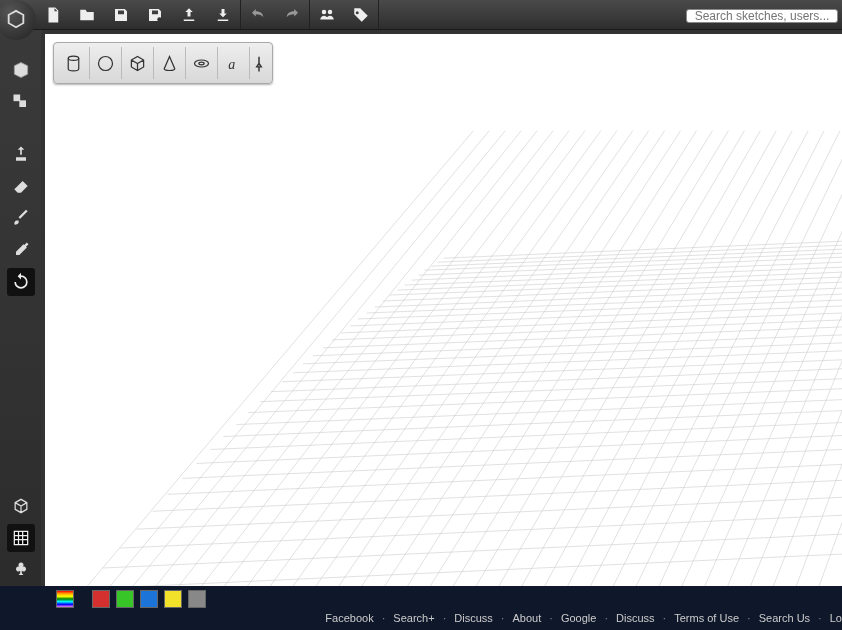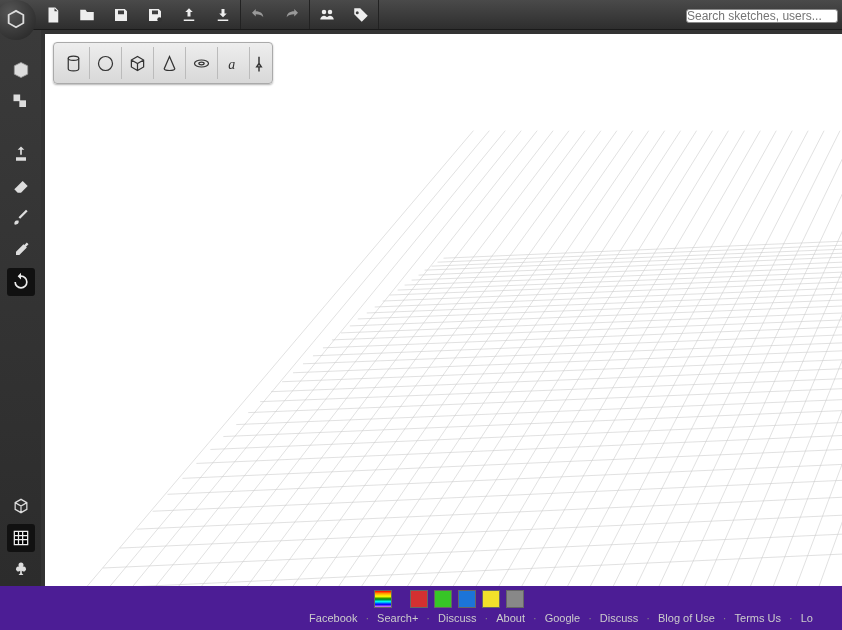--- a/index.html
+++ b/index.html
@@ -4,35 +4,35 @@
 <style>
 * { margin: 0; padding: 0; box-sizing: border-box; }
 body { font-family: Arial, sans-serif; background: #3a3a3a; width: 842px; height: 630px; overflow: hidden; position: relative; }
 .topbar { height: 30px; background: linear-gradient(#4a4a4a, #2e2e2e); display: flex; align-items: center; border-bottom: 1px solid #1a1a1a; }
 .topbar-logo { width: 40px; height: 40px; margin-top: 10px; background: radial-gradient(circle at 35% 30%, #555, #222); border-radius: 50%; position: relative; z-index: 10; margin-left: -4px; }
 .topbar-logo svg { width: 22px; height: 22px; position: absolute; top: 8px; left: 9px; }
 .topbar-group { display: flex; align-items: center; border-right: 1px solid #222; height: 100%; }
 .topbar-btn { width: 34px; height: 30px; display: flex; align-items: center; justify-content: center; cursor: pointer; }
 .topbar-btn svg { width: 18px; height: 18px; }
 .search { margin-left: auto; margin-right: 4px; }
-.search input { height: 14px; width: 152px; padding: 0 0; border: 1px solid #888; border-radius: 3px; font-size: 12px; background: #fff; }
+.search input { height: 14px; width: 152px; padding: 0 0; border: 1px solid #888; border-radius: 3px; font-size: 12px; background: #fff; text-align: center; }
 .main { display: flex; height: 556px; }
 .sidebar { width: 41px; background: linear-gradient(#3a3a3a, #2c2c2c); display: flex; flex-direction: column; align-items: center; padding-top: 24px; }
 .sidebar-btn { width: 28px; height: 28px; display: flex; align-items: center; justify-content: center; cursor: pointer; margin: 2px 0; border-radius: 3px; }
 .sidebar-btn.active { background: #111; }
 .sidebar-btn svg { width: 20px; height: 20px; }
 .sidebar-gap { height: 20px; }
 .sidebar-flex { flex: 1; }
 .canvas-area { flex: 1; background: #fff; position: relative; border: 4px solid #333; border-right: none; border-bottom: none; }
 .shape-toolbar { position: absolute; top: 8px; left: 8px; background: linear-gradient(#eee, #d8d8d8); border: 1px solid #aaa; border-radius: 4px; display: flex; padding: 4px; box-shadow: 0 1px 2px rgba(0,0,0,0.3); }
 .shape-btn { width: 32px; height: 32px; display: flex; align-items: center; justify-content: center; cursor: pointer; border-right: 1px solid #bbb; }
 .shape-btn:last-child { border-right: none; width: 18px; }
 .shape-btn svg { width: 21px; height: 21px; }
 .grid-svg { position: absolute; top: 0; left: 0; width: 100%; height: 100%; }
-.bottombar { height: 44px; background: #4c1d95; display: flex; flex-direction: column; align-items: center; }
+.bottombar { height: 44px; background: #0f172a; display: flex; flex-direction: column; }
 .swatches { display: flex; gap: 6px; padding: 4px 0 0 56px; }
 .swatch { width: 18px; height: 18px; border: 1px solid #666; cursor: pointer; }
 .footer-links { display: flex; gap: 4px; padding: 4px 0 0 0; font-size: 11px; color: #ccc; justify-content: flex-end; padding-right: 0; overflow: hidden; white-space: nowrap; margin-left: 280px; }
 .footer-links span { cursor: pointer; }
 .footer-sep { color: #888; margin: 0 4px; }
 </style>
 </head>
 <body>
 
 <div class="topbar">
@@ -294,19 +294,19 @@
     <span>Search+</span>
       <span class="footer-sep">·</span>
     <span>Discuss</span>
       <span class="footer-sep">·</span>
     <span>About</span>
       <span class="footer-sep">·</span>
     <span>Google</span>
       <span class="footer-sep">·</span>
     <span>Discuss</span>
       <span class="footer-sep">·</span>
-    <span>Blog of Use</span>
-      <span class="footer-sep">·</span>
-    <span>Terms Us</span>
+    <span>Terms of Use</span>
+      <span class="footer-sep">·</span>
+    <span>Search Us</span>
       <span class="footer-sep">·</span>
     <span>Lo</span>
   </div>
 </div>
 
 </body></html>

